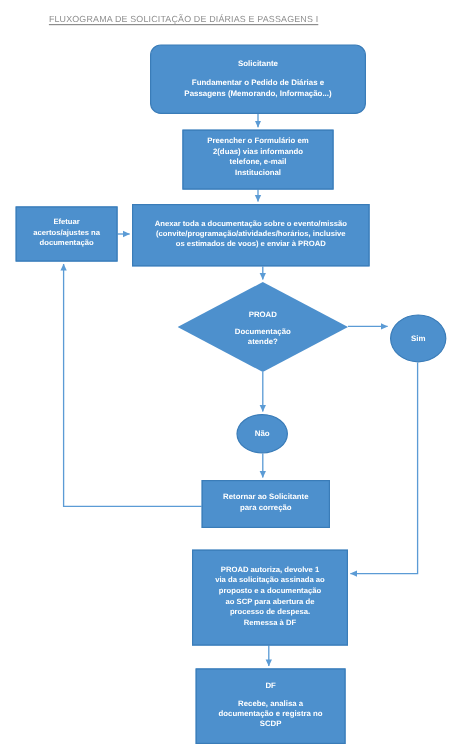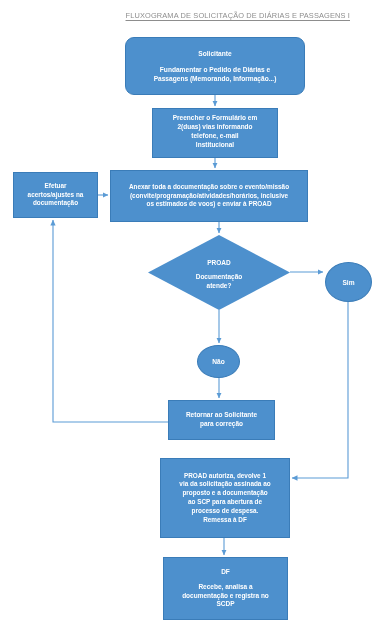--- a/index.html
+++ b/index.html
@@ -9,28 +9,27 @@
     font-family:"Liberation Sans", sans-serif;
     position:relative;
     overflow:hidden;
   }
   #canvas{position:absolute;left:0;top:0;width:386px;height:628px;}
 
   
   .title{
     position:absolute;
     left:0;top:11px;width:306px;
-    text-align:right;
+    text-align:center;
     font-size:7.4px;
     letter-spacing:0.15px;
     color:#8d8d8d;
     font-weight:400;
     text-decoration:underline;
     text-underline-offset:2px;
-    padding-left:44px;
   }
 
   
   .node{
     position:absolute;
     box-sizing:border-box;
     background:#4d90cd;
     border:1px solid #3a7cb8;
     color:#ffffff;
     font-weight:bold;

